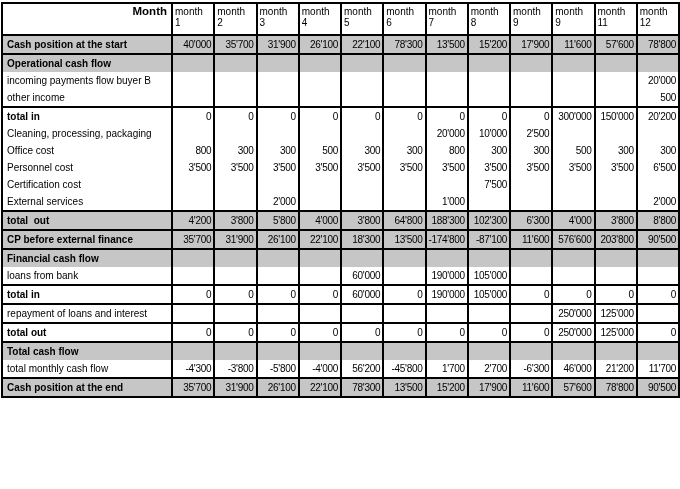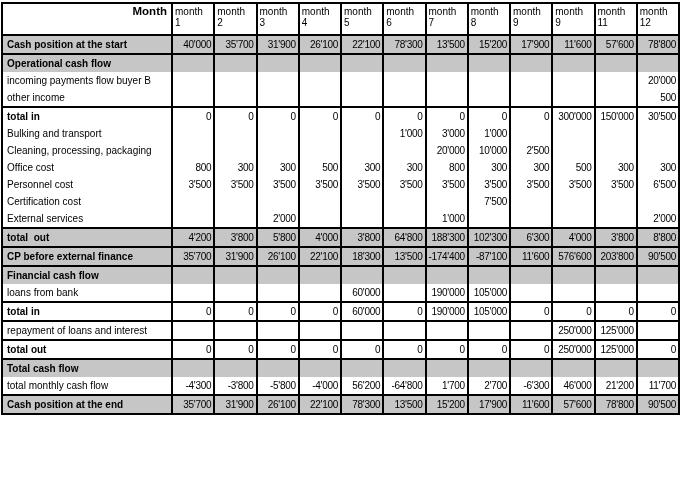--- a/index.html
+++ b/index.html
@@ -161,36 +161,21 @@
           <td>0</td>
           <td>0</td>
           <td>0</td>
           <td>0</td>
           <td>0</td>
           <td>0</td>
           <td>0</td>
           <td>0</td>
           <td>300'000</td>
           <td>150'000</td>
-          <td>30'500</td>
-        </tr>
-        <tr class="">
-          <td class="lbl">Bulking and transport</td>
-          <td></td>
-          <td></td>
-          <td></td>
-          <td></td>
-          <td></td>
-          <td>1'000</td>
-          <td>3'000</td>
-          <td>1'000</td>
-          <td></td>
-          <td></td>
-          <td></td>
-          <td></td>
+          <td>20'200</td>
         </tr>
         <tr class="">
           <td class="lbl">Cleaning, processing, packaging</td>
           <td></td>
           <td></td>
           <td></td>
           <td></td>
           <td></td>
           <td></td>
           <td>20'000</td>
@@ -276,21 +261,21 @@
           <td>8'800</td>
         </tr>
         <tr class="gray boldlbl bt">
           <td class="lbl">CP before external finance</td>
           <td>35'700</td>
           <td>31'900</td>
           <td>26'100</td>
           <td>22'100</td>
           <td>18'300</td>
           <td>13'500</td>
-          <td>-174'400</td>
+          <td>-174'800</td>
           <td>-87'100</td>
           <td>11'600</td>
           <td>576'600</td>
           <td>203'800</td>
           <td>90'500</td>
         </tr>
         <tr class="gray boldlbl bt">
           <td class="lbl">Financial cash flow</td>
           <td></td>
           <td></td>
@@ -380,21 +365,21 @@
           <td></td>
           <td></td>
         </tr>
         <tr class="">
           <td class="lbl">total monthly cash flow</td>
           <td>-4'300</td>
           <td>-3'800</td>
           <td>-5'800</td>
           <td>-4'000</td>
           <td>56'200</td>
-          <td>-64'800</td>
+          <td>-45'800</td>
           <td>1'700</td>
           <td>2'700</td>
           <td>-6'300</td>
           <td>46'000</td>
           <td>21'200</td>
           <td>11'700</td>
         </tr>
         <tr class="gray boldlbl bt">
           <td class="lbl">Cash position at the end</td>
           <td>35'700</td>

